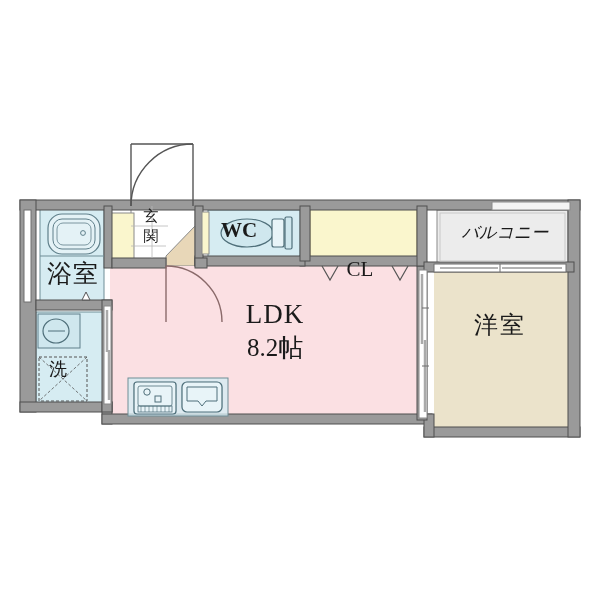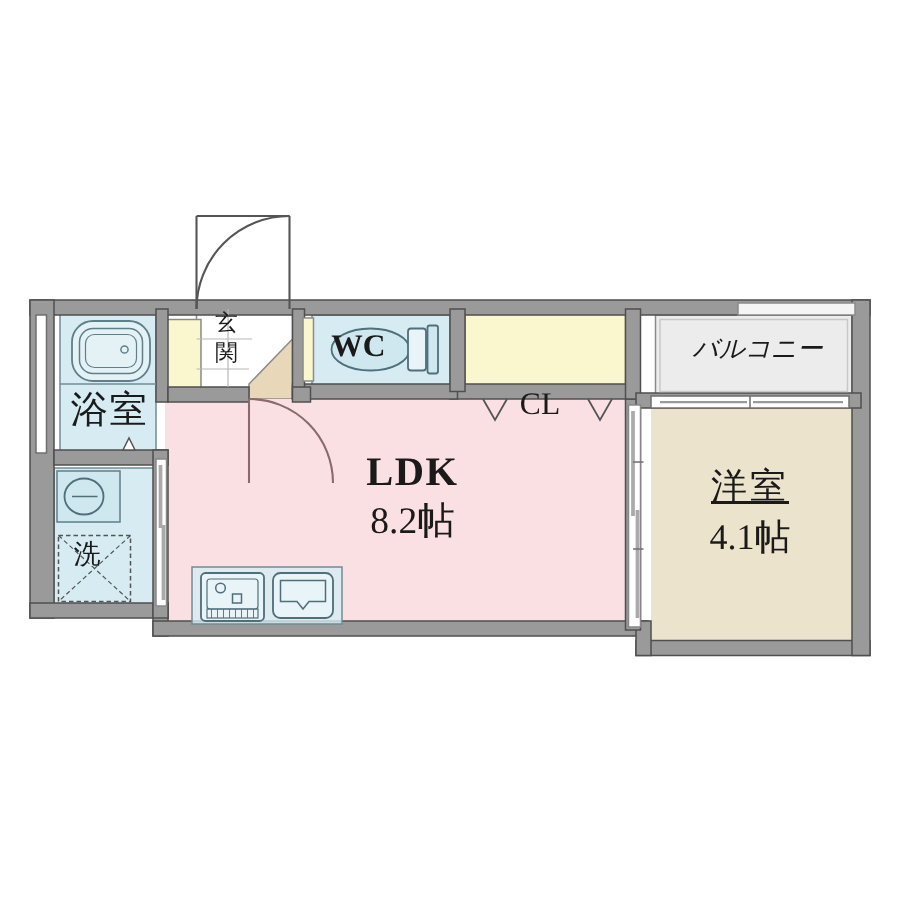--- a/index.html
+++ b/index.html
@@ -25,23 +25,23 @@
     left: 0;
   }
   .label {
     position: absolute;
     color: #1a1a1a;
     text-align: center;
     line-height: 1.08;
     white-space: nowrap;
     pointer-events: none;
   }
-  .lbl-ldk      { left: 200px; top: 300px; width: 150px; font-size: 27px; font-weight: 700; letter-spacing: 1px; }
+  .lbl-ldk      { left: 200px; top: 300px; width: 150px; font-size: 27px; font-weight: 400; letter-spacing: 1px; }
   .lbl-ldk-size { left: 200px; top: 334px; width: 150px; font-size: 25px; text-align: center; }
-  .lbl-washitsu { left: 440px; top: 313px; width: 120px; font-size: 24px; letter-spacing: 2px; text-decoration: underline; }
+  .lbl-washitsu { left: 440px; top: 313px; width: 120px; font-size: 24px; letter-spacing: 2px; }
   .lbl-washitsu-size { left: 440px; top: 347px; width: 120px; font-size: 24px; }
   .lbl-bath     { left: 38px; top: 260px; width: 70px; font-size: 25px; letter-spacing: 1px; }
   .lbl-sen      { left: 38px; top: 360px; width: 40px; font-size: 18px; }
   .lbl-wc       { left: 214px; top: 219px; width: 50px; font-size: 21px; font-weight: 700; }
   .lbl-cl       { left: 330px; top: 220px; width: 60px; font-size: 21px; margin-top: 38px; }
   .lbl-balcony  { left: 440px; top: 224px; width: 130px; font-size: 17px; letter-spacing: 0px; font-style: italic; }
   .lbl-genkan1  { left: 138px; top: 208px; width: 26px; font-size: 15px; }
   .lbl-genkan2  { left: 138px; top: 228px; width: 26px; font-size: 15px; }
 </style>
 </head>
@@ -243,21 +243,20 @@
         <line x1="152" y1="206" x2="152" y2="258"></line>
       </g>
     </g>
 
   </svg>
 
   <div class="label lbl-ldk">LDK</div>
   <div class="label lbl-ldk-size">8.2帖</div>
 
   <div class="label lbl-washitsu">洋室</div>
-  <div class="label lbl-washitsu-size">4.1帖</div>
 
   <div class="label lbl-bath">浴室</div>
   <div class="label lbl-sen">洗</div>
   <div class="label lbl-wc">WC</div>
   <div class="label lbl-cl">CL</div>
   <div class="label lbl-balcony">バルコニー</div>
 
   <div class="label lbl-genkan1">玄</div>
   <div class="label lbl-genkan2">関</div>
 

